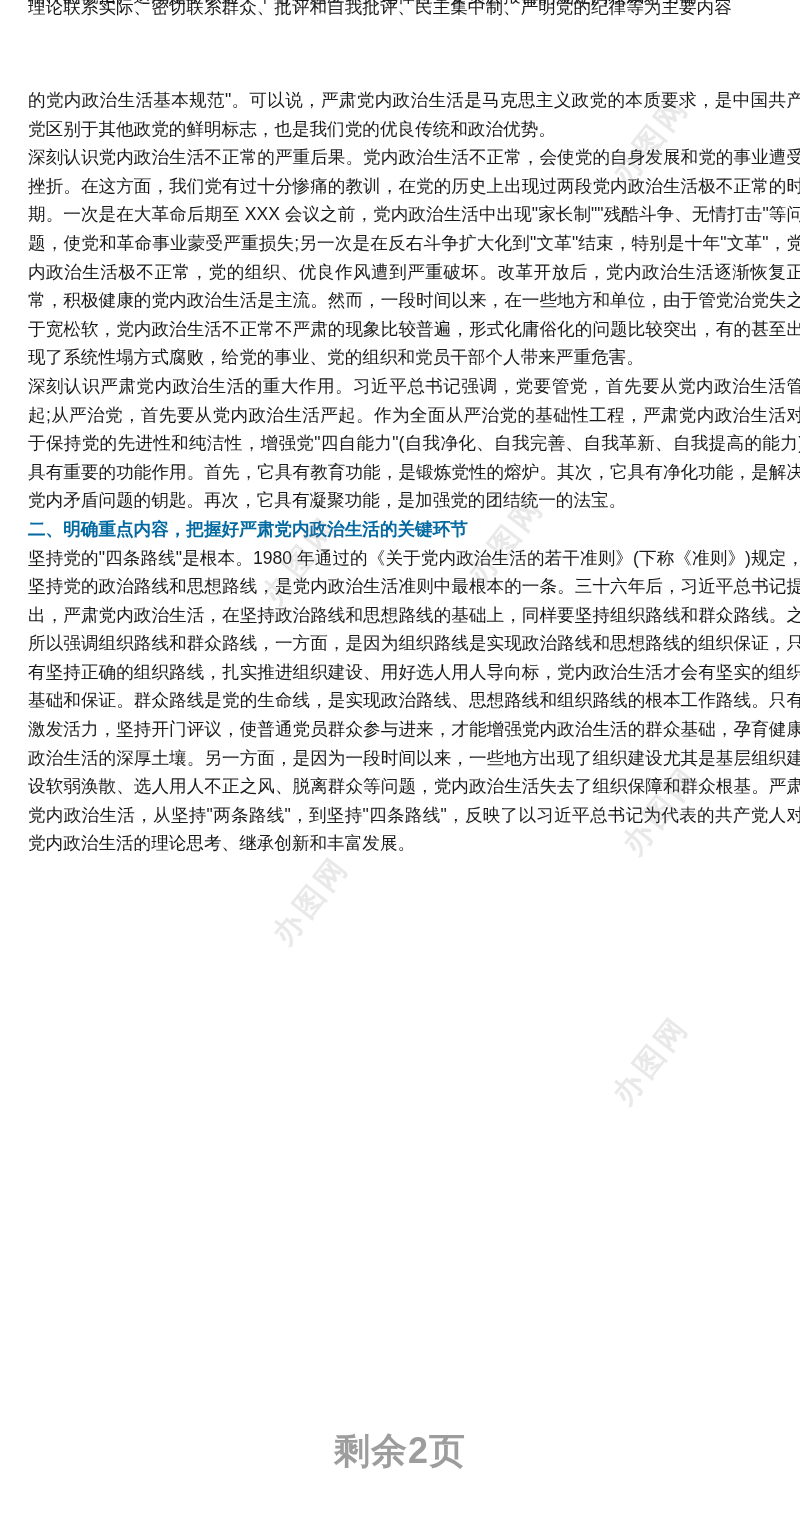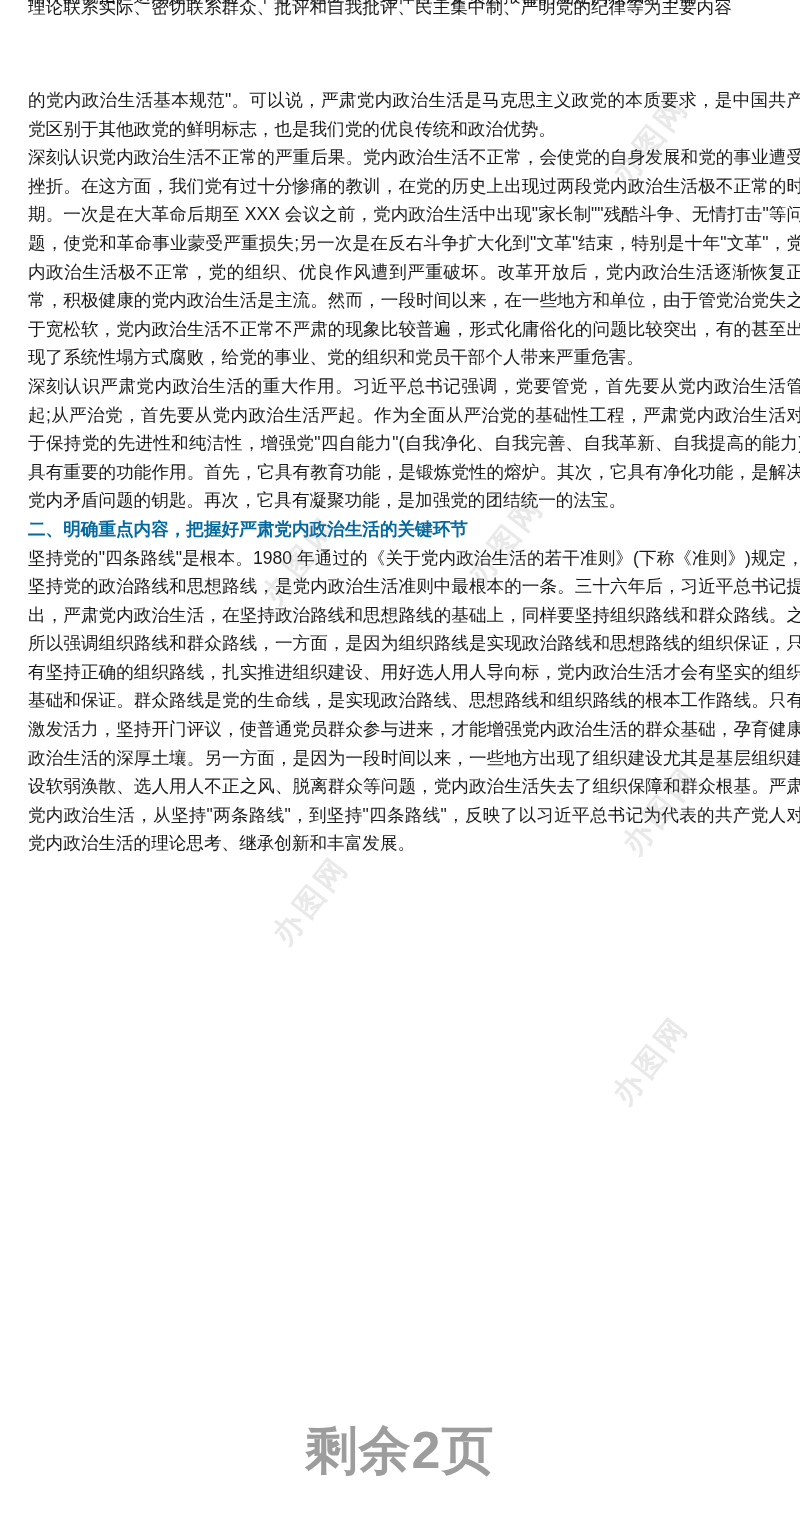--- a/index.html
+++ b/index.html
@@ -102,21 +102,21 @@
     width: 800px;
     height: 150px;
     background: #ffffff;
     display: flex;
     align-items: center;
     justify-content: center;
     gap: 26px;
   }
   .overlay-text {
     color: #9d9d9d;
-    font-size: 52px;
+    font-size: 36px;
     font-weight: bold;
     letter-spacing: 1px;
     font-family: "Liberation Sans", sans-serif;
     white-space: nowrap;
   }
   .overlay-fade {
     position: absolute;
     left: 0;
     bottom: 150px;
     width: 800px;

